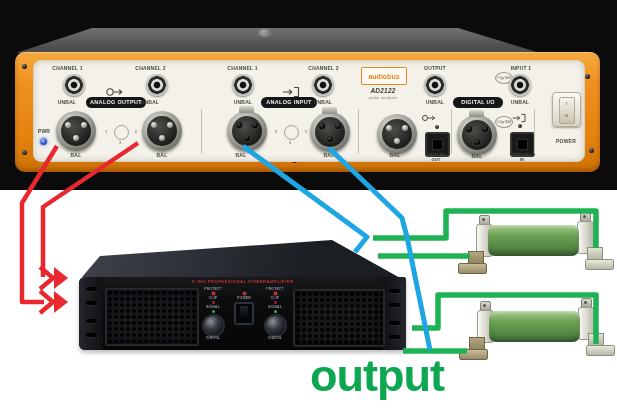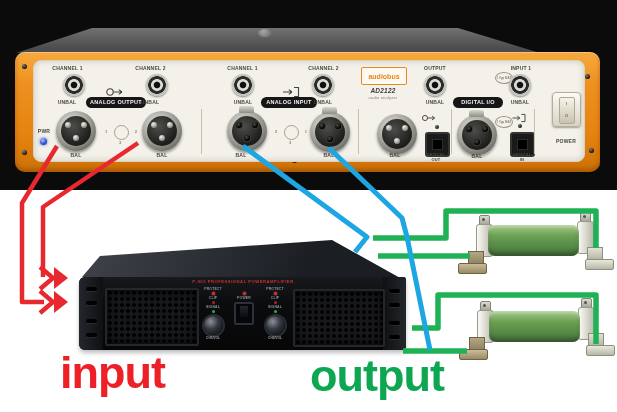--- a/index.html
+++ b/index.html
@@ -362,15 +362,14 @@
       <path d="M138 143 L43 207 L43 277"></path>
       <path d="M40 291 L53 302 L40 313"></path>
       <path d="M40 267 L53 278 L40 289"></path>
     </g>
     <g fill="#e8282f" stroke="none">
       <polygon points="54,291 68,302 54,313"></polygon>
       <polygon points="54,267 68,278 54,289"></polygon>
     </g>
   </svg>
 
-  <div class="bigword" style="left:60px;top:350px;color:#ed2028">input</div>
   <div class="bigword" style="left:310px;top:353px;color:#0ca750">output</div>
 </div>
 
 </body></html>

